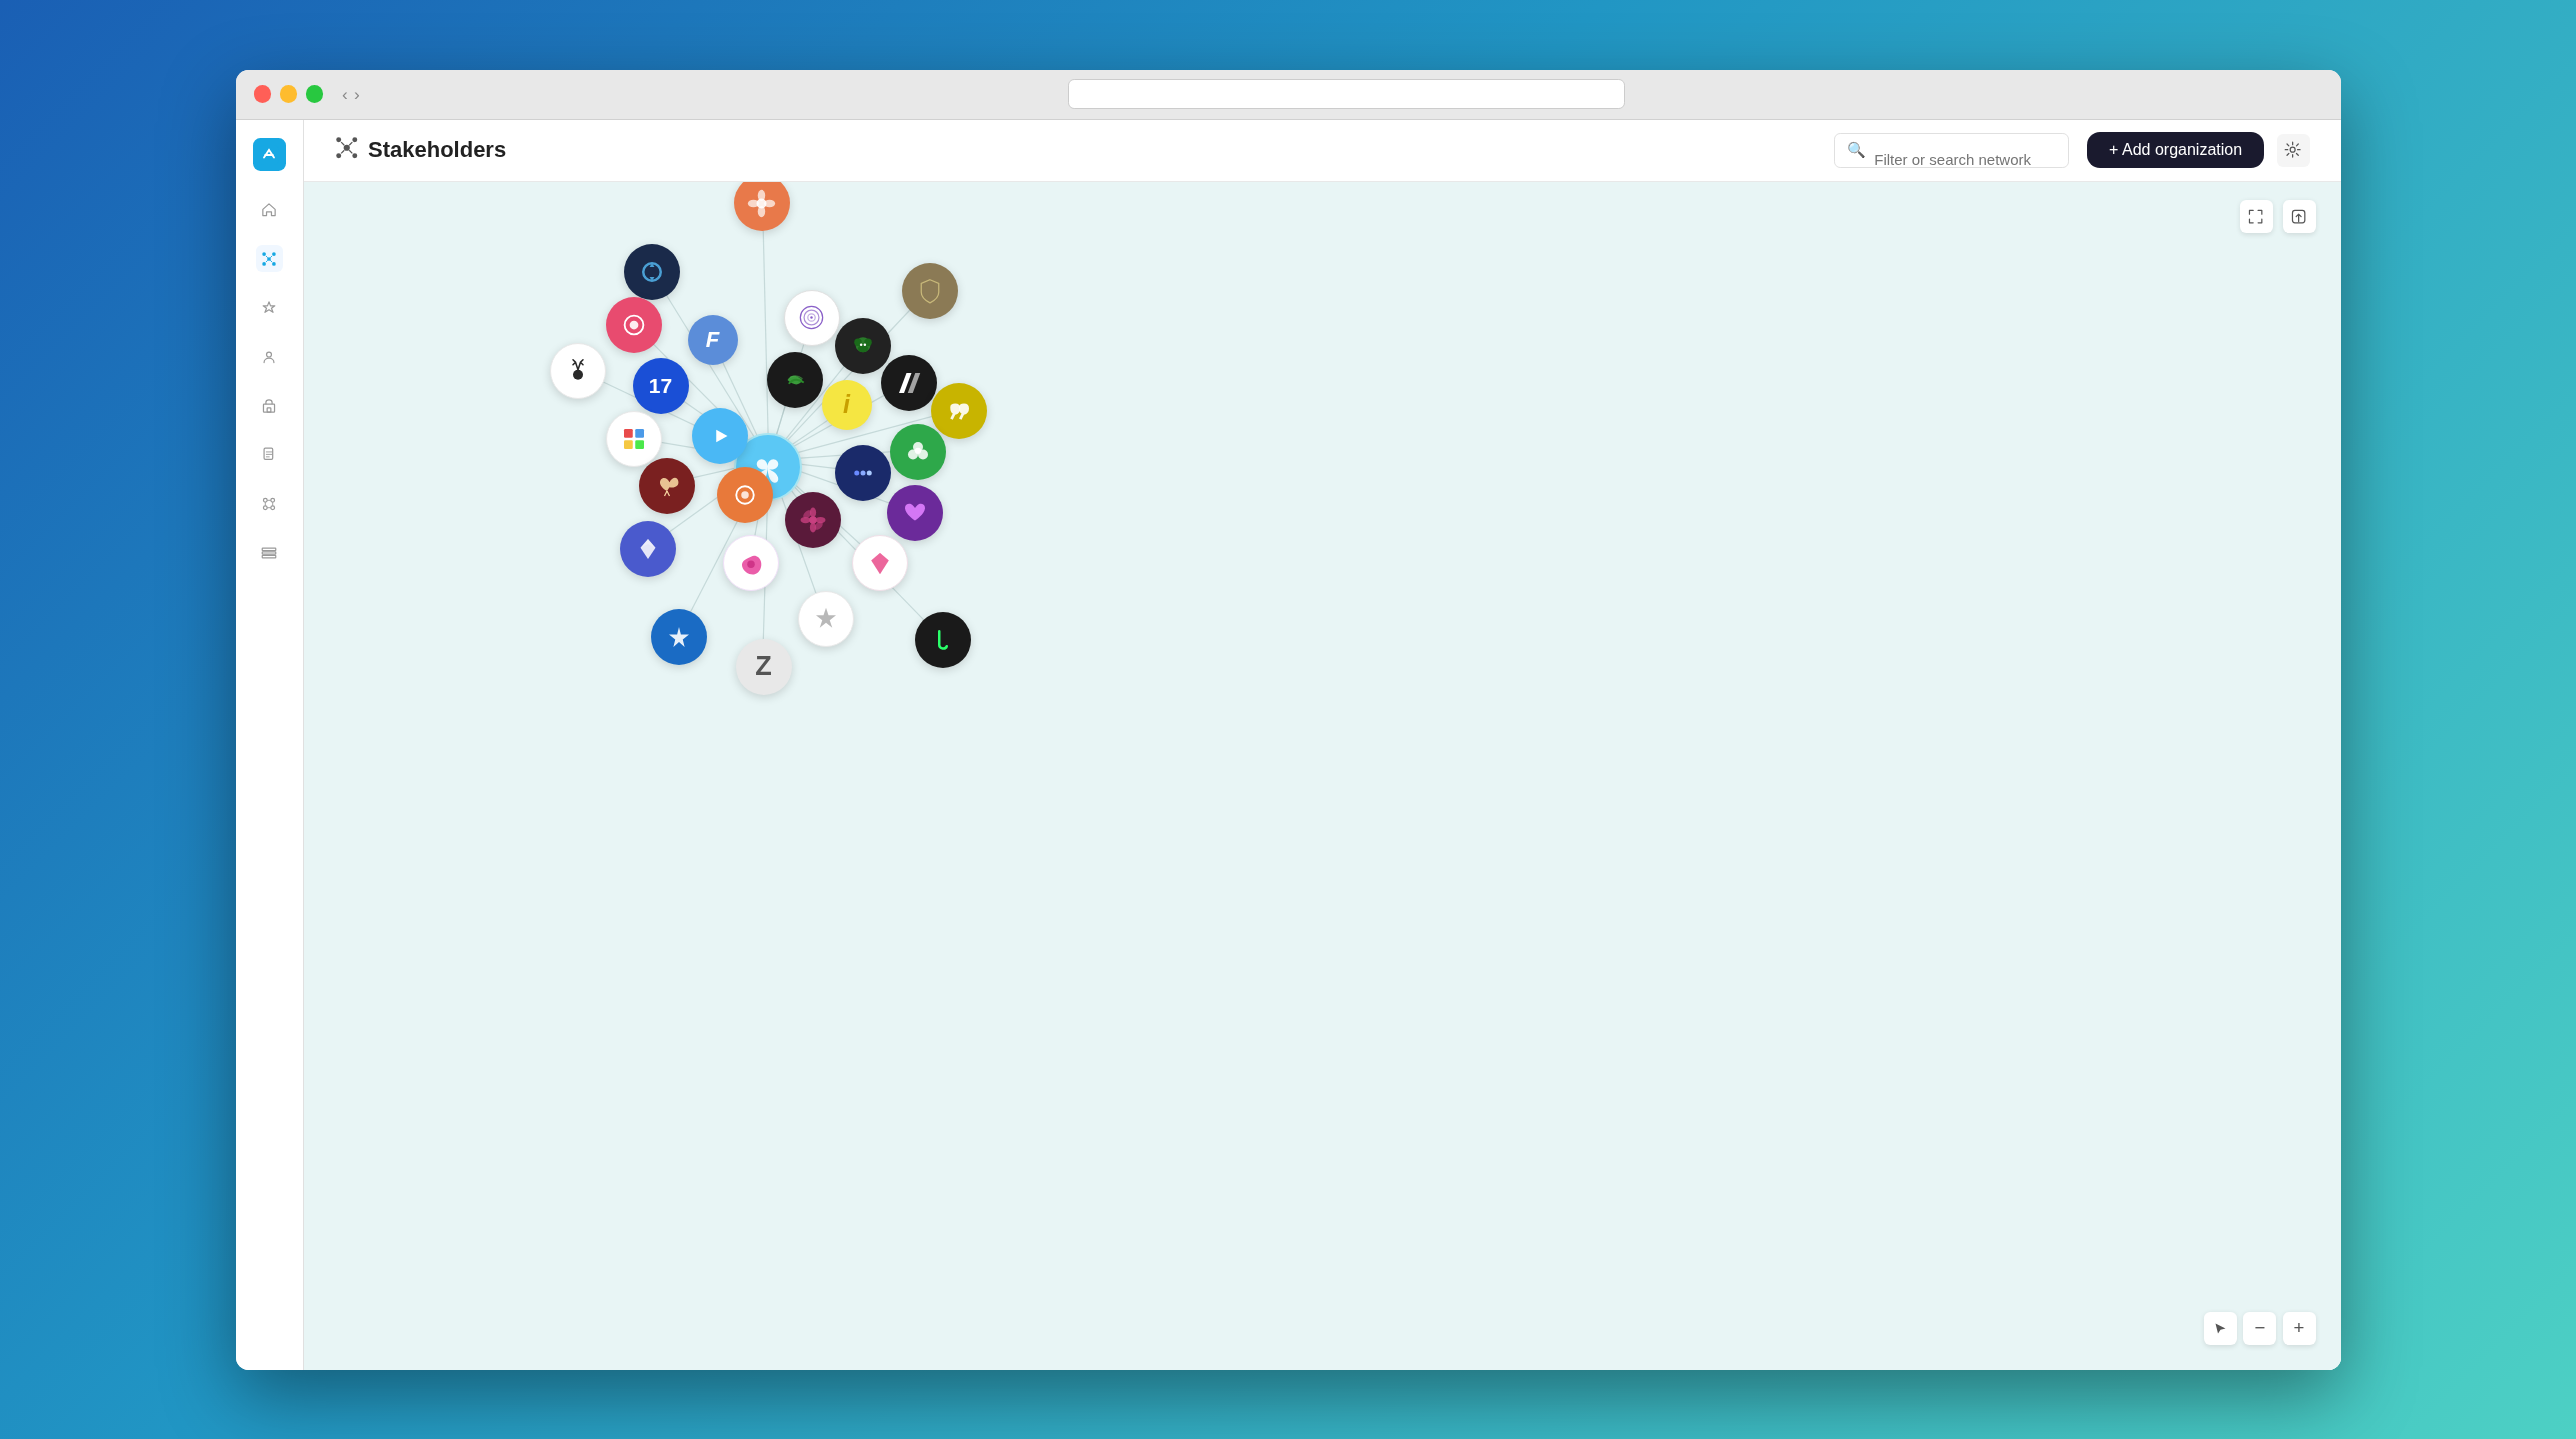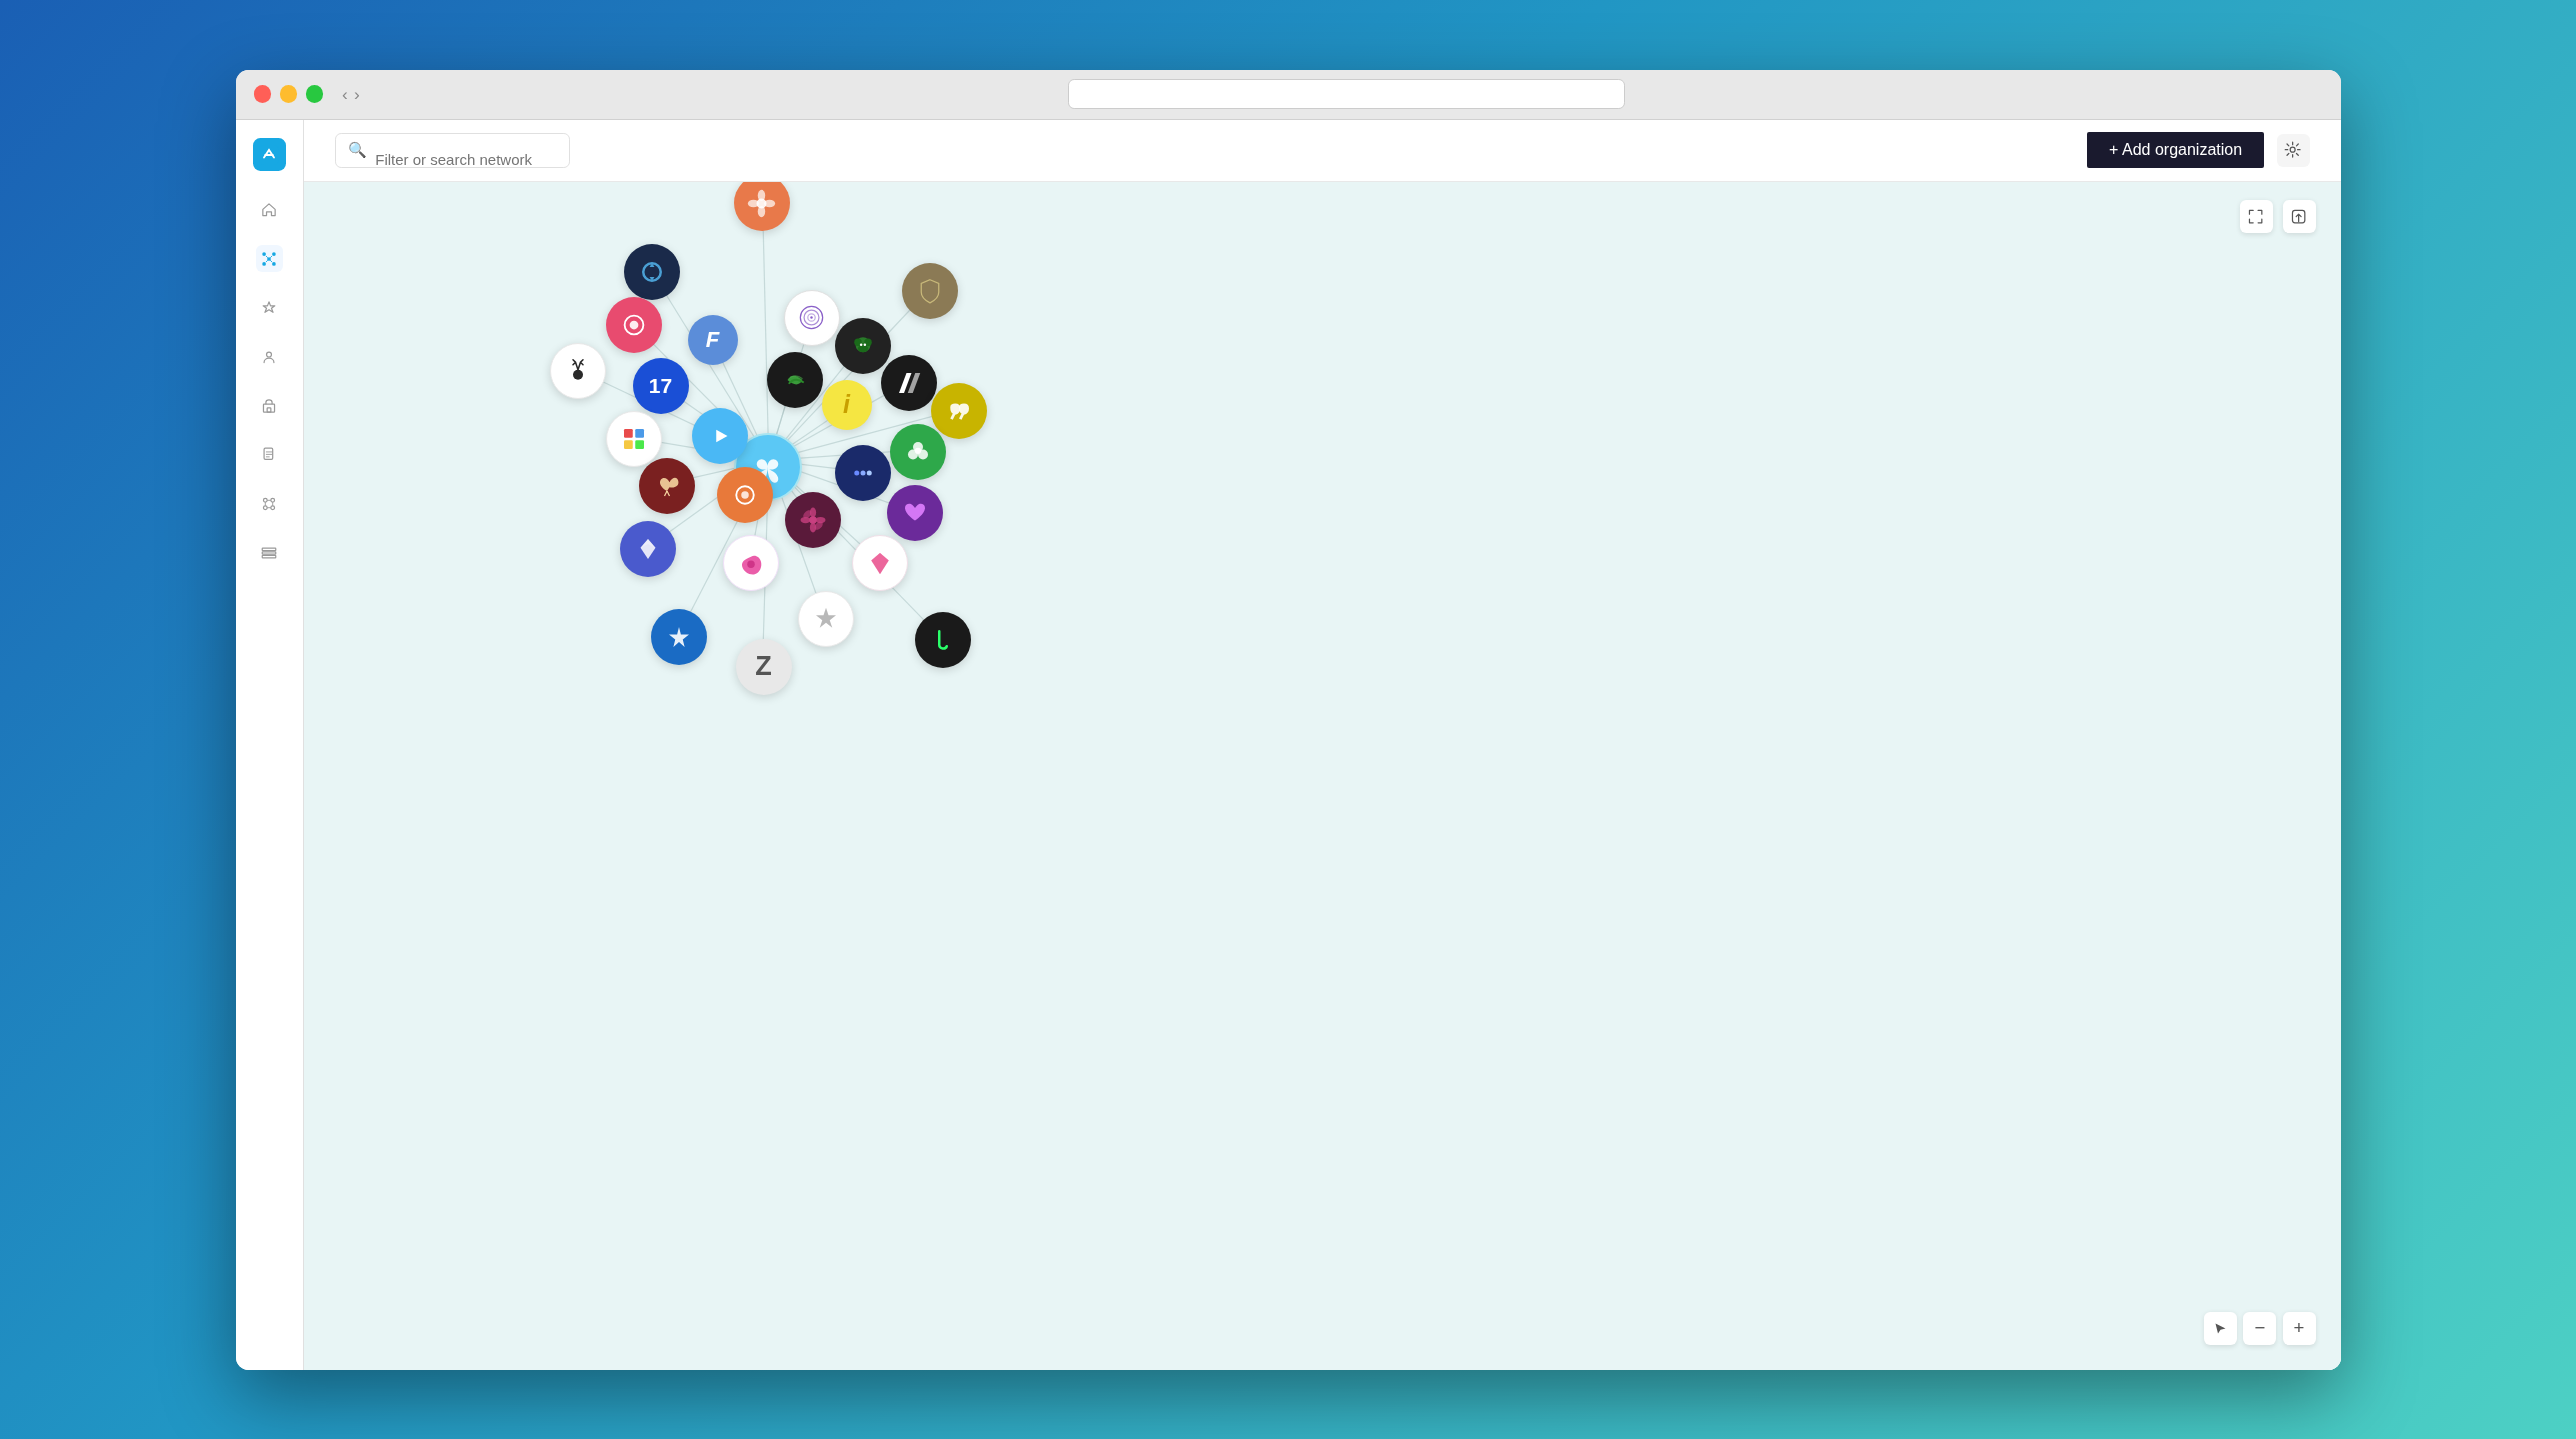--- a/index.html
+++ b/index.html
@@ -166,21 +166,21 @@
       align-items: center;
       gap: 12.4px;
       margin-left: auto;
     }
     .add-org-btn {
       height: 36px;
       padding: 0 22px;
       background: #1a1a2e;
       color: white;
       border: none;
-      border-radius: 2px;
+      border-radius: 13px;
       font-size: 16px;
       cursor: pointer;
       display: flex;
       align-items: center;
       gap: 7.4px;
       font-weight: 500;
     }
     .settings-icon-btn {
       width: 33px;
       height: 33px;
@@ -370,20 +370,36 @@
               <rect x="2" y="11" width="22" height="4" rx="1" stroke="#999" stroke-width="2" fill="none"></rect>
               <rect x="2" y="17" width="22" height="4" rx="1" stroke="#999" stroke-width="2" fill="none"></rect>
             </svg>
         </div>
       </div>
     </div>
 
     <div class="main-area">
 
       <div class="toolbar">
+        <div class="page-title-area">
+          <span class="page-title-icon">
+            <svg width="23.5" height="23.5" viewBox="0 0 38 38" fill="none">
+                <circle cx="19" cy="19" r="5" fill="#555"></circle>
+                <circle cx="6" cy="6" r="4" fill="#555"></circle>
+                <circle cx="32" cy="6" r="4" fill="#555"></circle>
+                <circle cx="6" cy="32" r="4" fill="#555"></circle>
+                <circle cx="32" cy="32" r="4" fill="#555"></circle>
+                <line x1="10" y1="10" x2="15" y2="15" stroke="#555" stroke-width="2"></line>
+                <line x1="28" y1="10" x2="23" y2="15" stroke="#555" stroke-width="2"></line>
+                <line x1="10" y1="28" x2="15" y2="23" stroke="#555" stroke-width="2"></line>
+                <line x1="28" y1="28" x2="23" y2="23" stroke="#555" stroke-width="2"></line>
+              </svg>
+          </span>
+          <span class="page-title-text">Stakeholders</span>
+        </div>
         <div class="search-bar">
           <span style="color:#bbb;font-size:15px;">🔍</span>
           <input type="text" placeholder="Filter or search network" style="">
         </div>
         <div class="toolbar-right">
           <button class="add-org-btn">+ Add organization</button>
           <div class="settings-icon-btn">
             <svg width="17.3" height="17.3" viewBox="0 0 28 28" fill="none">
                 <circle cx="14" cy="14" r="4" stroke="#555" stroke-width="2" fill="none"></circle>
                 <path d="M14 2V6M14 22V26M2 14H6M22 14H26M4.9 4.9L7.8 7.8M20.2 20.2L23.1 23.1M4.9 23.1L7.8 20.2M20.2 7.8L23.1 4.9" stroke="#555" stroke-width="2" stroke-linecap="round"></path>

